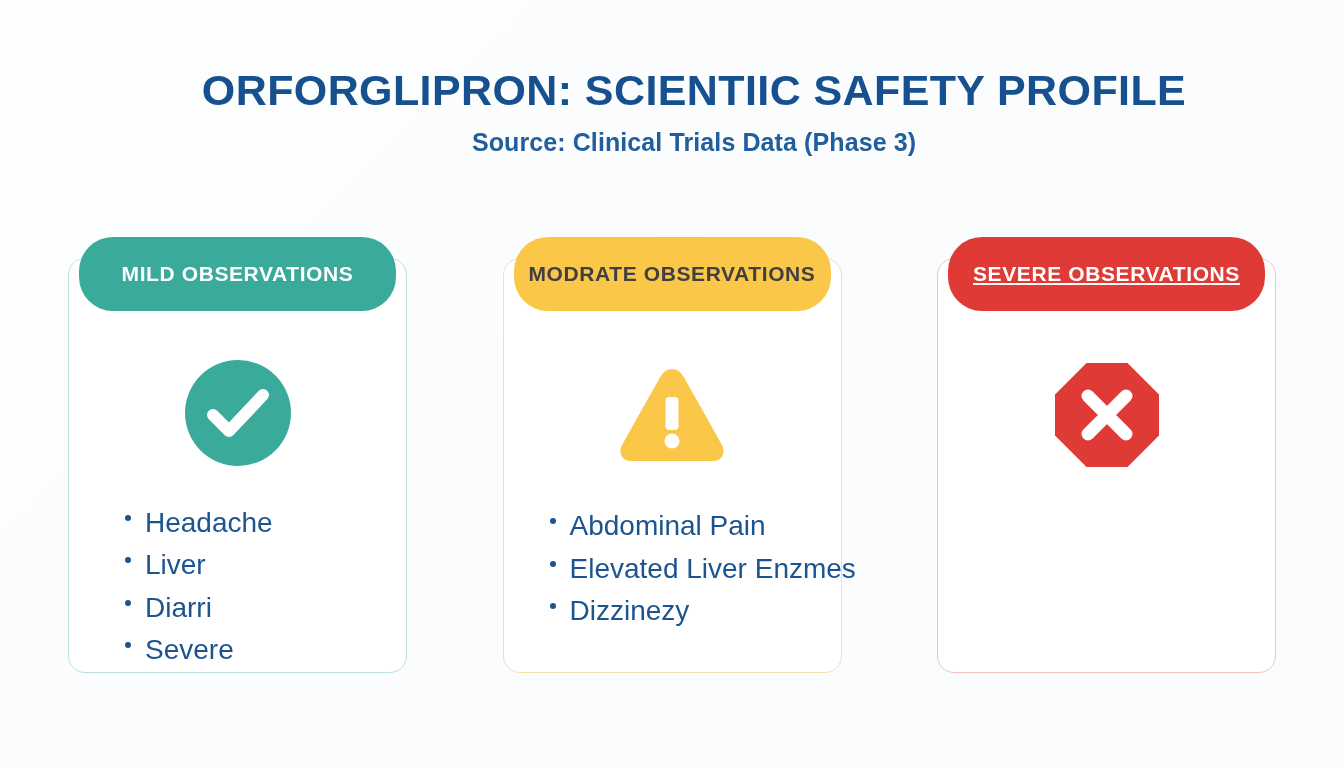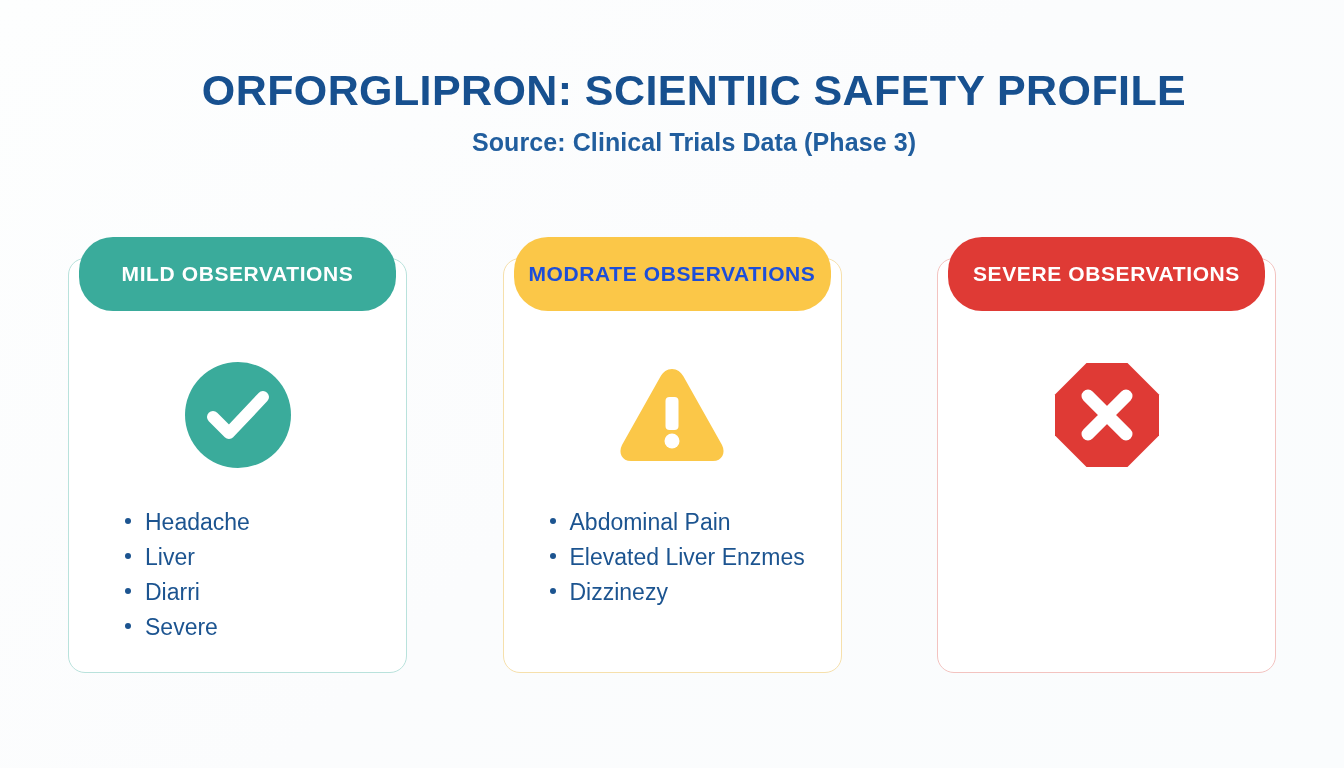--- a/index.html
+++ b/index.html
@@ -88,25 +88,26 @@
     font-weight: bold;
     letter-spacing: 0.6px;
   }
 
   .card.mild .card-pill {
     background: #3aab9b;
     color: #ffffff;
   }
   .card.moderate .card-pill {
     background: #fbc748;
-    color: #1d4ed8;
+    color: #404040;
   }
   .card.severe .card-pill {
     background: #df3a35;
     color: #ffffff;
+    text-decoration: underline;
   }
 
   
   .icon-wrap {
     margin-top: 100px;
     height: 112px;
     display: flex;
     align-items: center;
     justify-content: center;
   }
@@ -119,21 +120,21 @@
     width: 100%;
     padding-left: 54px;
     list-style: none;
   }
 
   .card.moderate .sym-list { padding-left: 44px; }
   .card.severe   .sym-list { padding-left: 44px; }
 
   .sym-item {
     position: relative;
-    font-size: 23px;
+    font-size: 28px;
     color: #1c5490;
     line-height: 1.52;
     padding-left: 22px;
     white-space: nowrap;
   }
 
   .sym-item::before {
     content: "";
     position: absolute;
     left: 2px;

